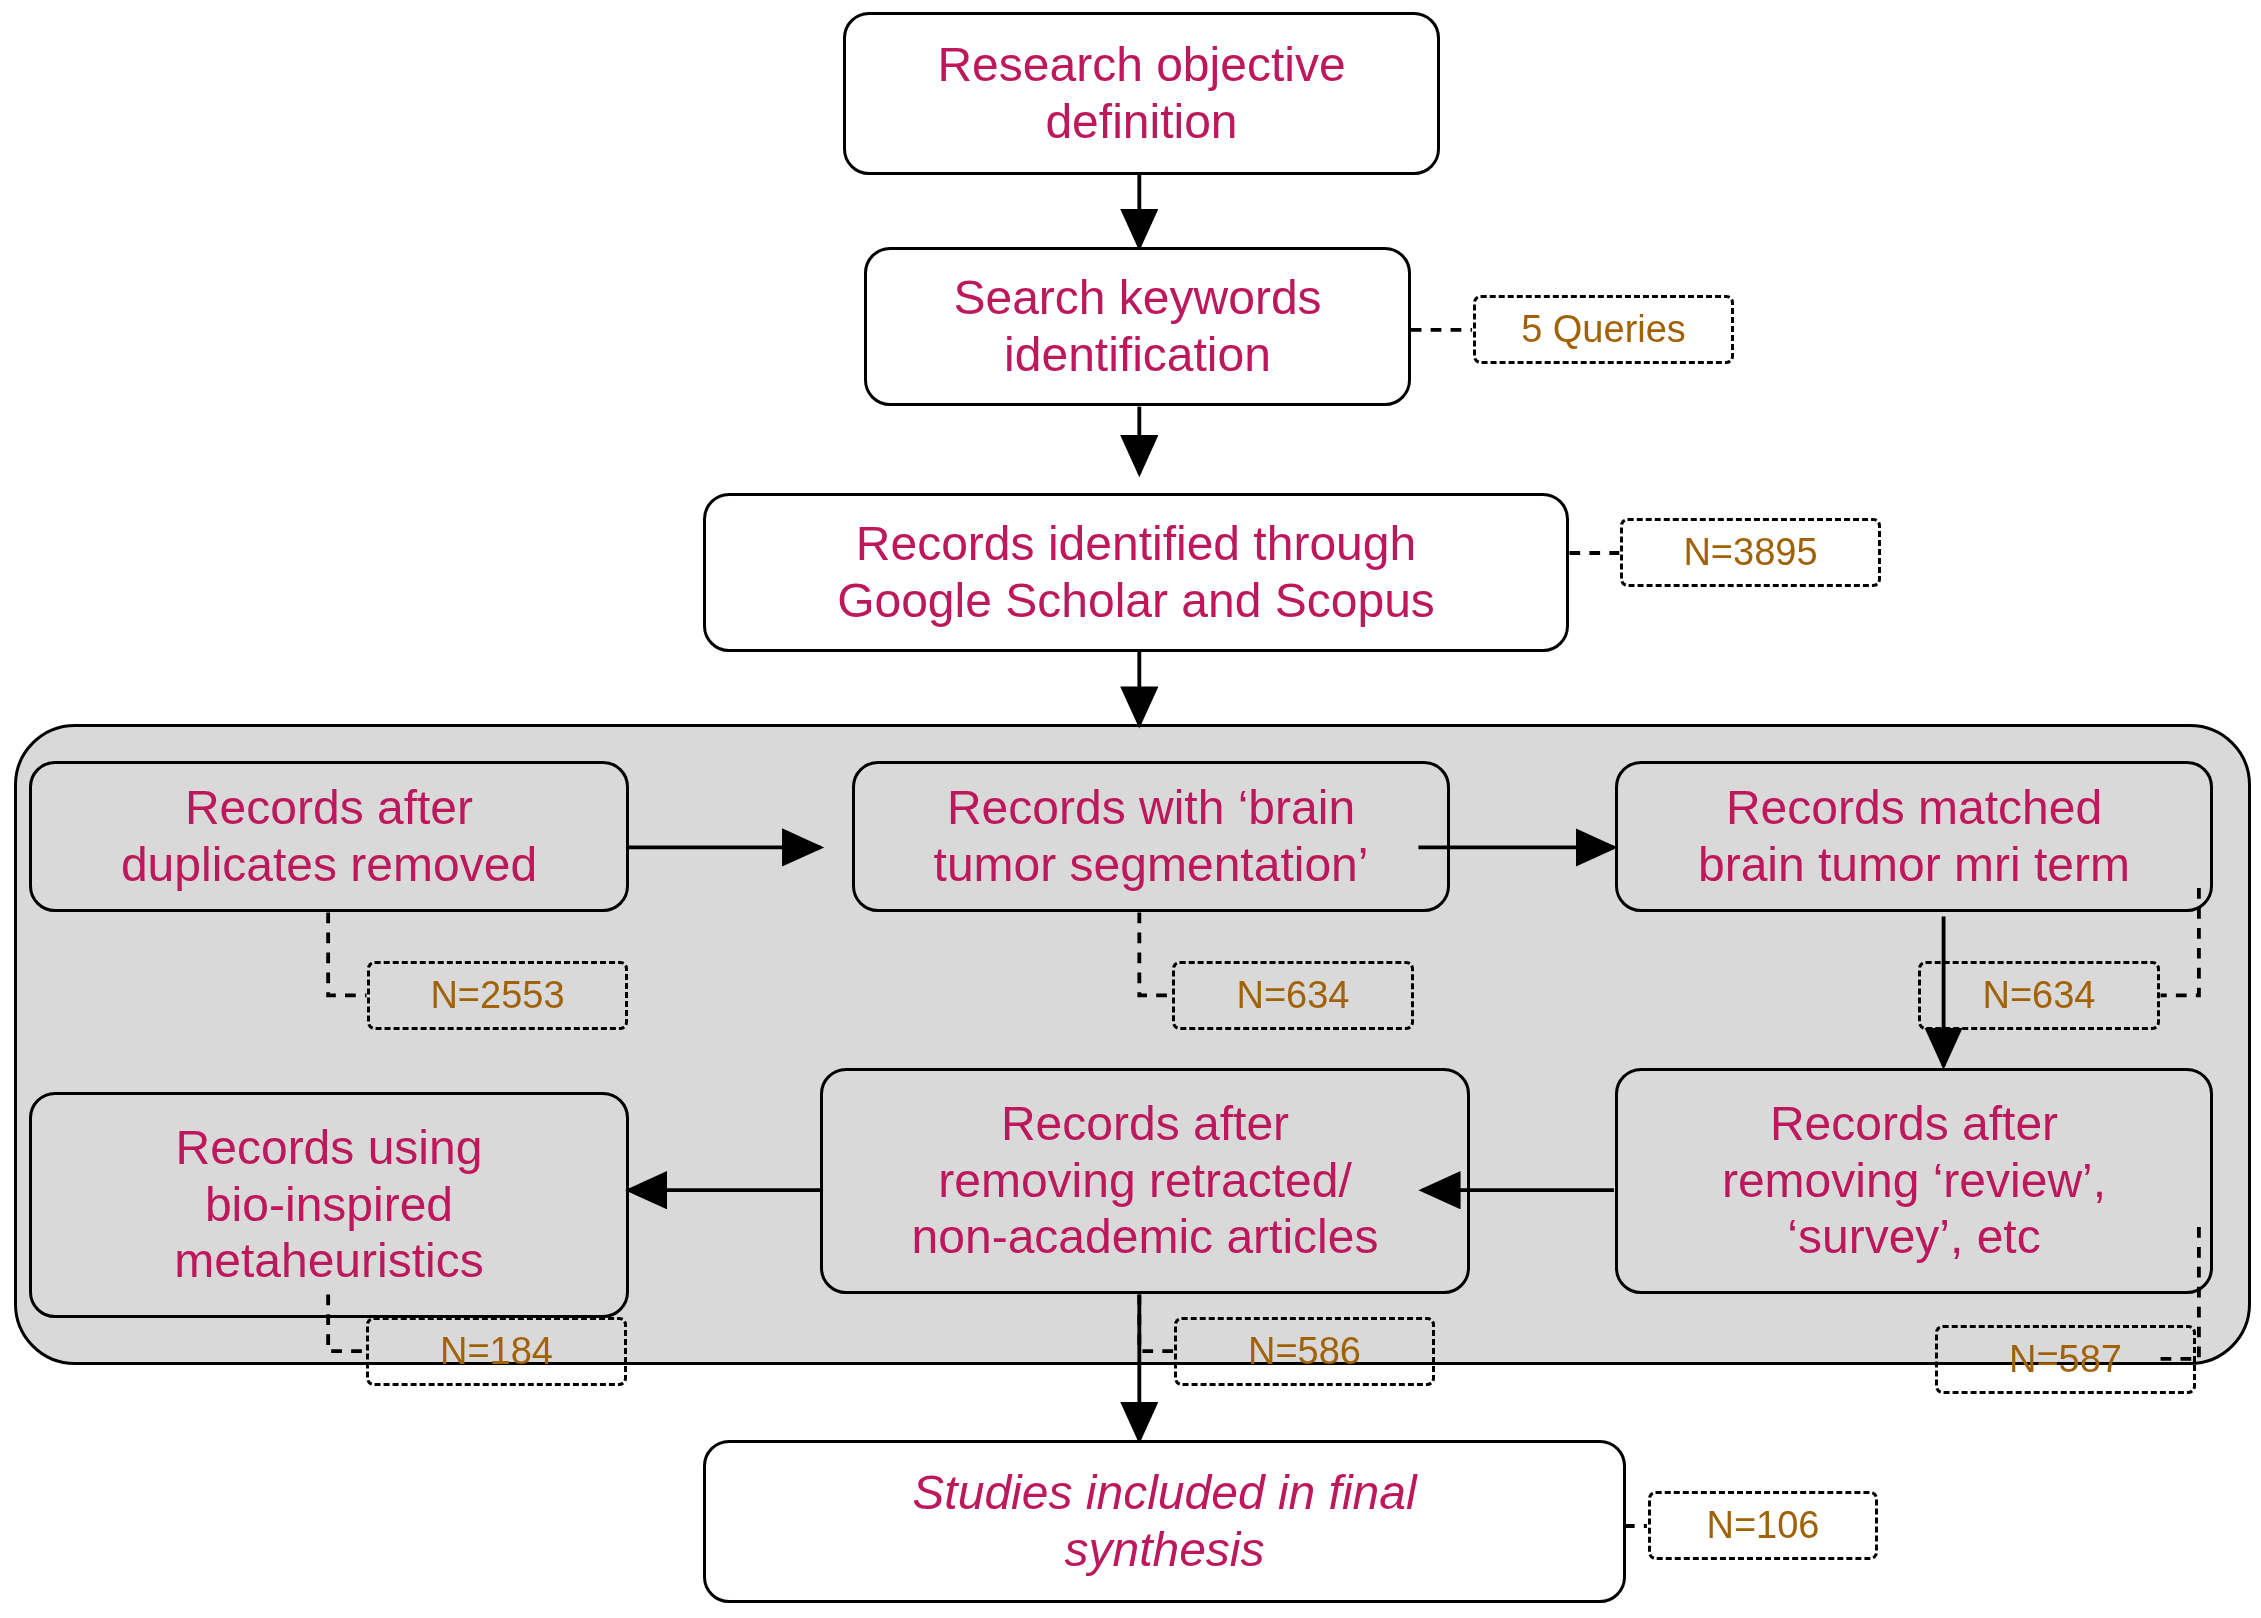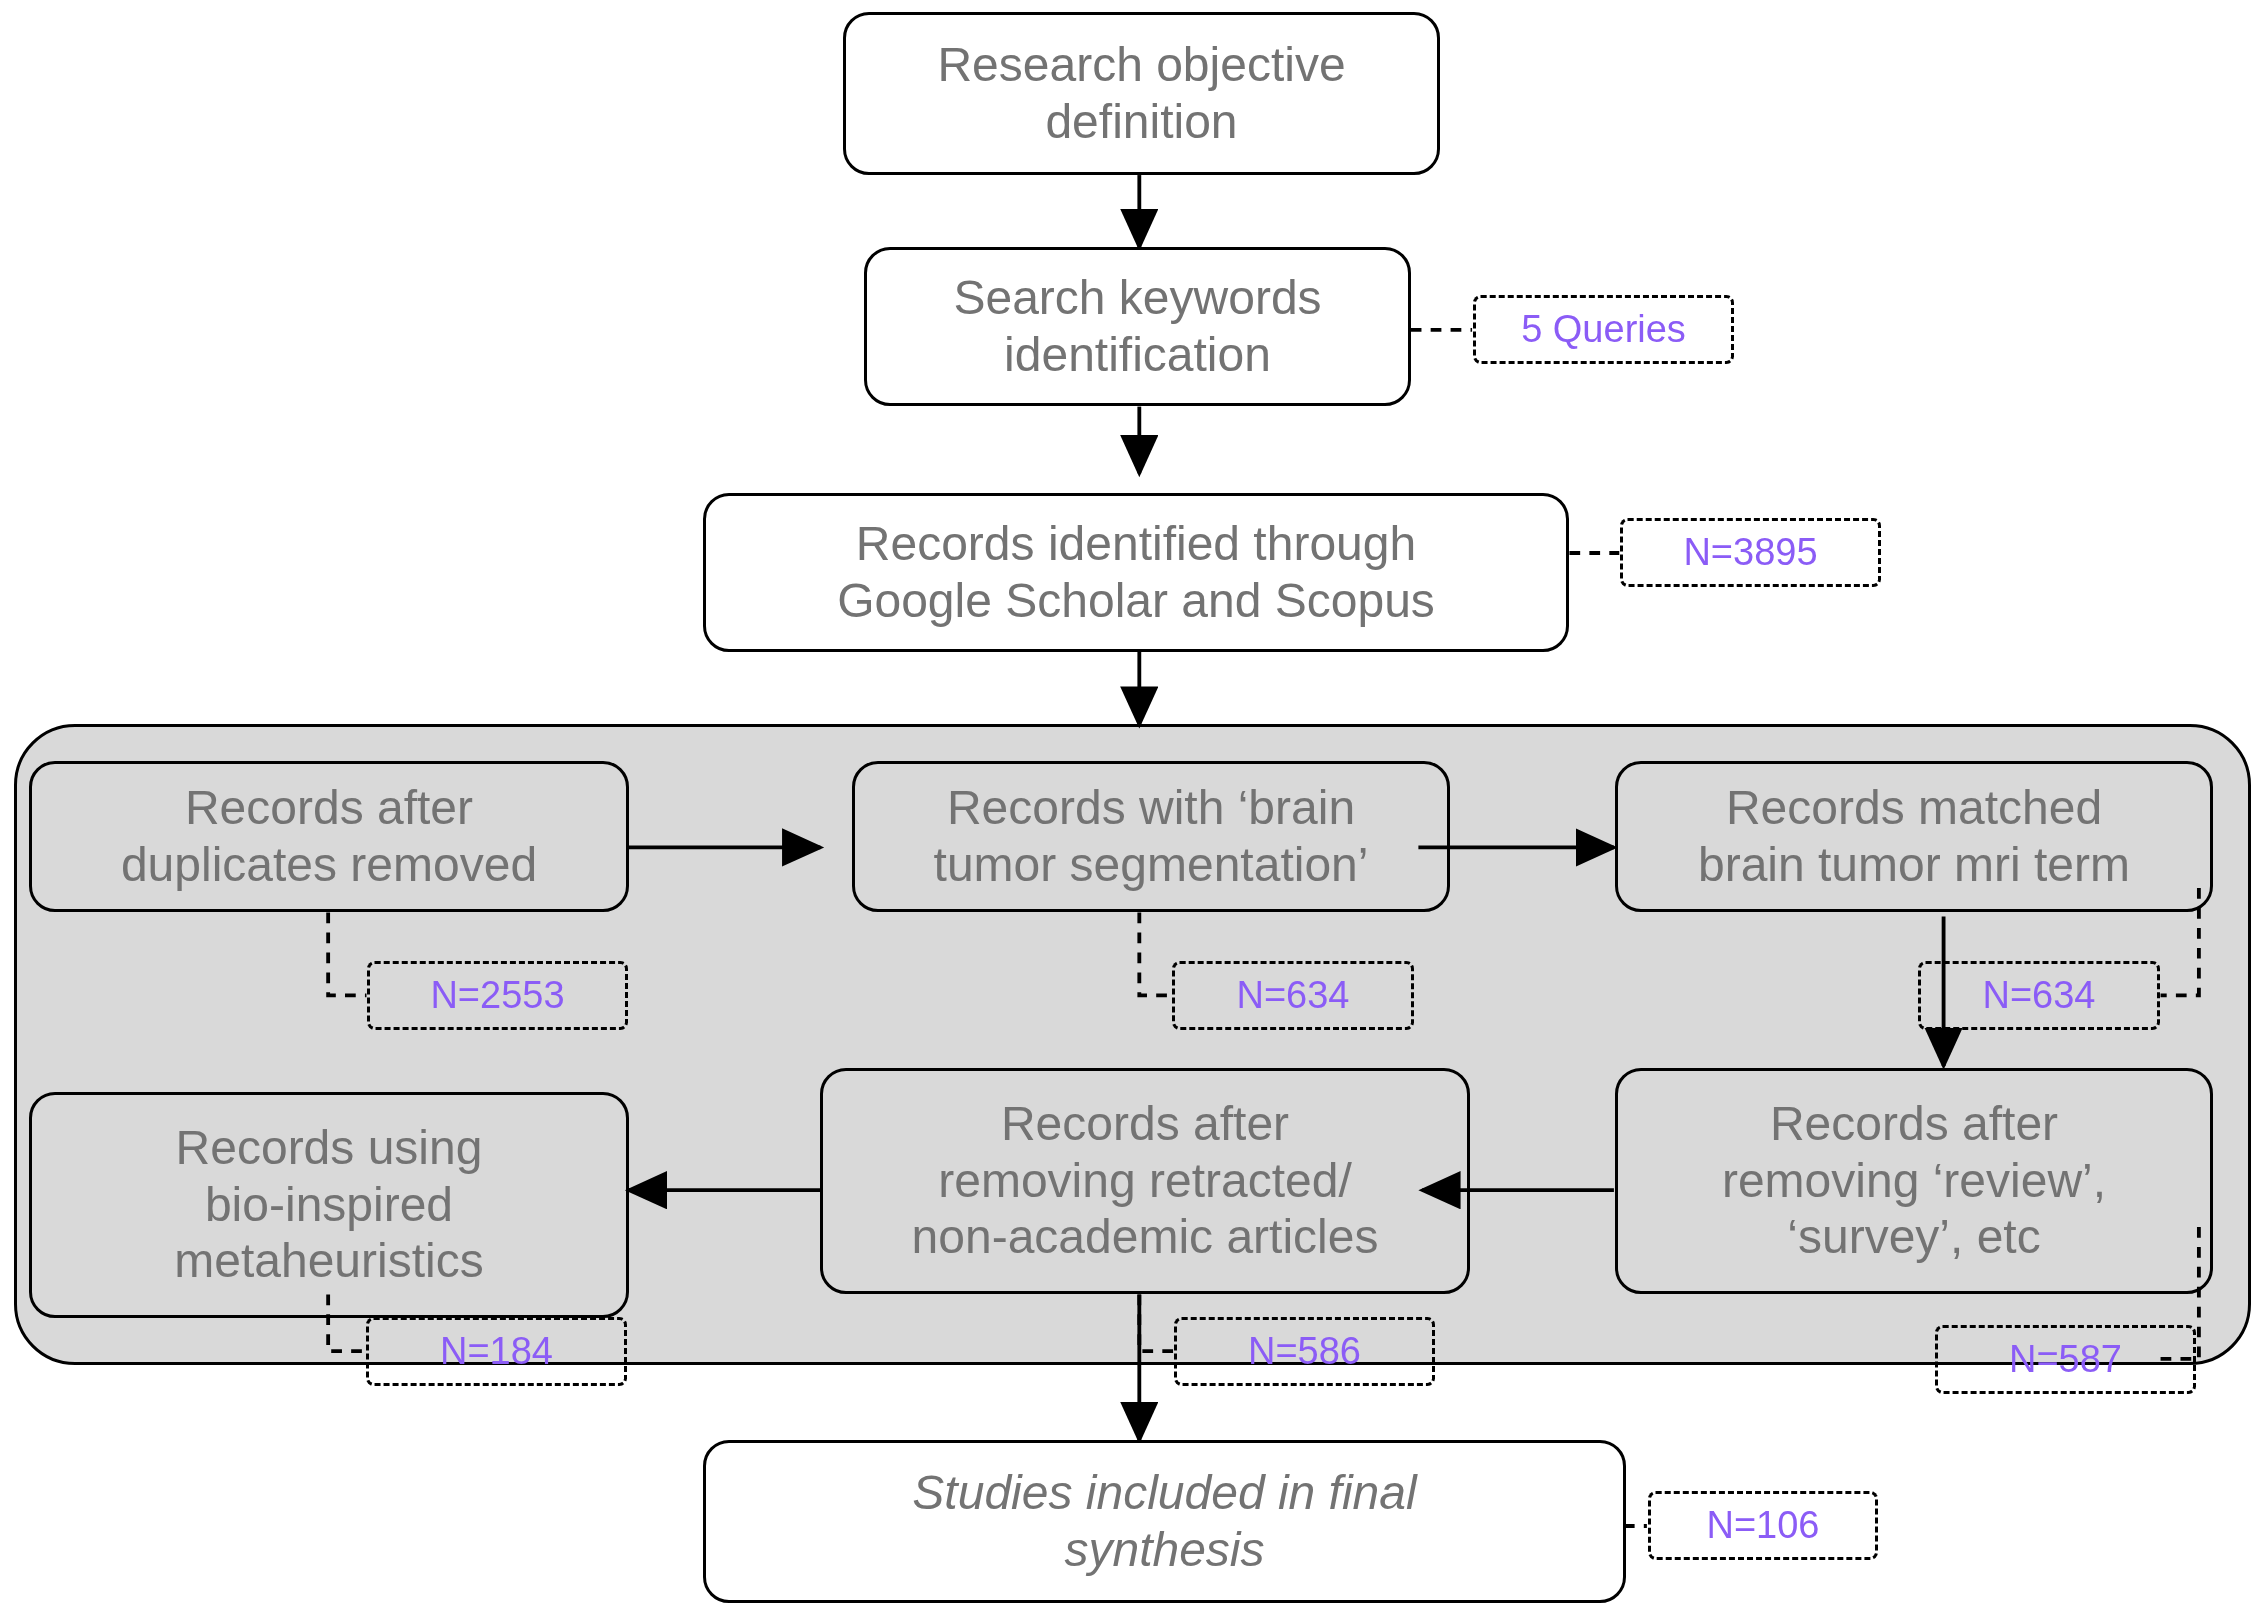--- a/index.html
+++ b/index.html
@@ -27,40 +27,40 @@
     position: absolute;
     box-sizing: border-box;
     border: 3.1px solid #000000;
     border-radius: 26px;
     display: flex;
     align-items: center;
     justify-content: center;
     text-align: center;
     font-size: 48px;
     line-height: 1.18;
-    color: #737373;
+    color: #be185d;
     padding: 4.6px 10.7px;
     white-space: pre-line;
   }
   .node.white { background: #ffffff; }
   .node.shaded { background: transparent; }
 
   
   .chip {
     position: absolute;
     box-sizing: border-box;
     border: 3.1px dashed #000000;
     border-radius: 7.7px;
     display: flex;
     align-items: center;
     justify-content: center;
     text-align: center;
     font-size: 38px;
     line-height: 1.1;
-    color: #8b5cf6;
+    color: #a16207;
     background: transparent;
   }
 
   
   #group-panel {
     position: absolute;
     box-sizing: border-box;
     background: #d9d9d9;
     border: 3.1px solid #000000;
     border-radius: 61px;

